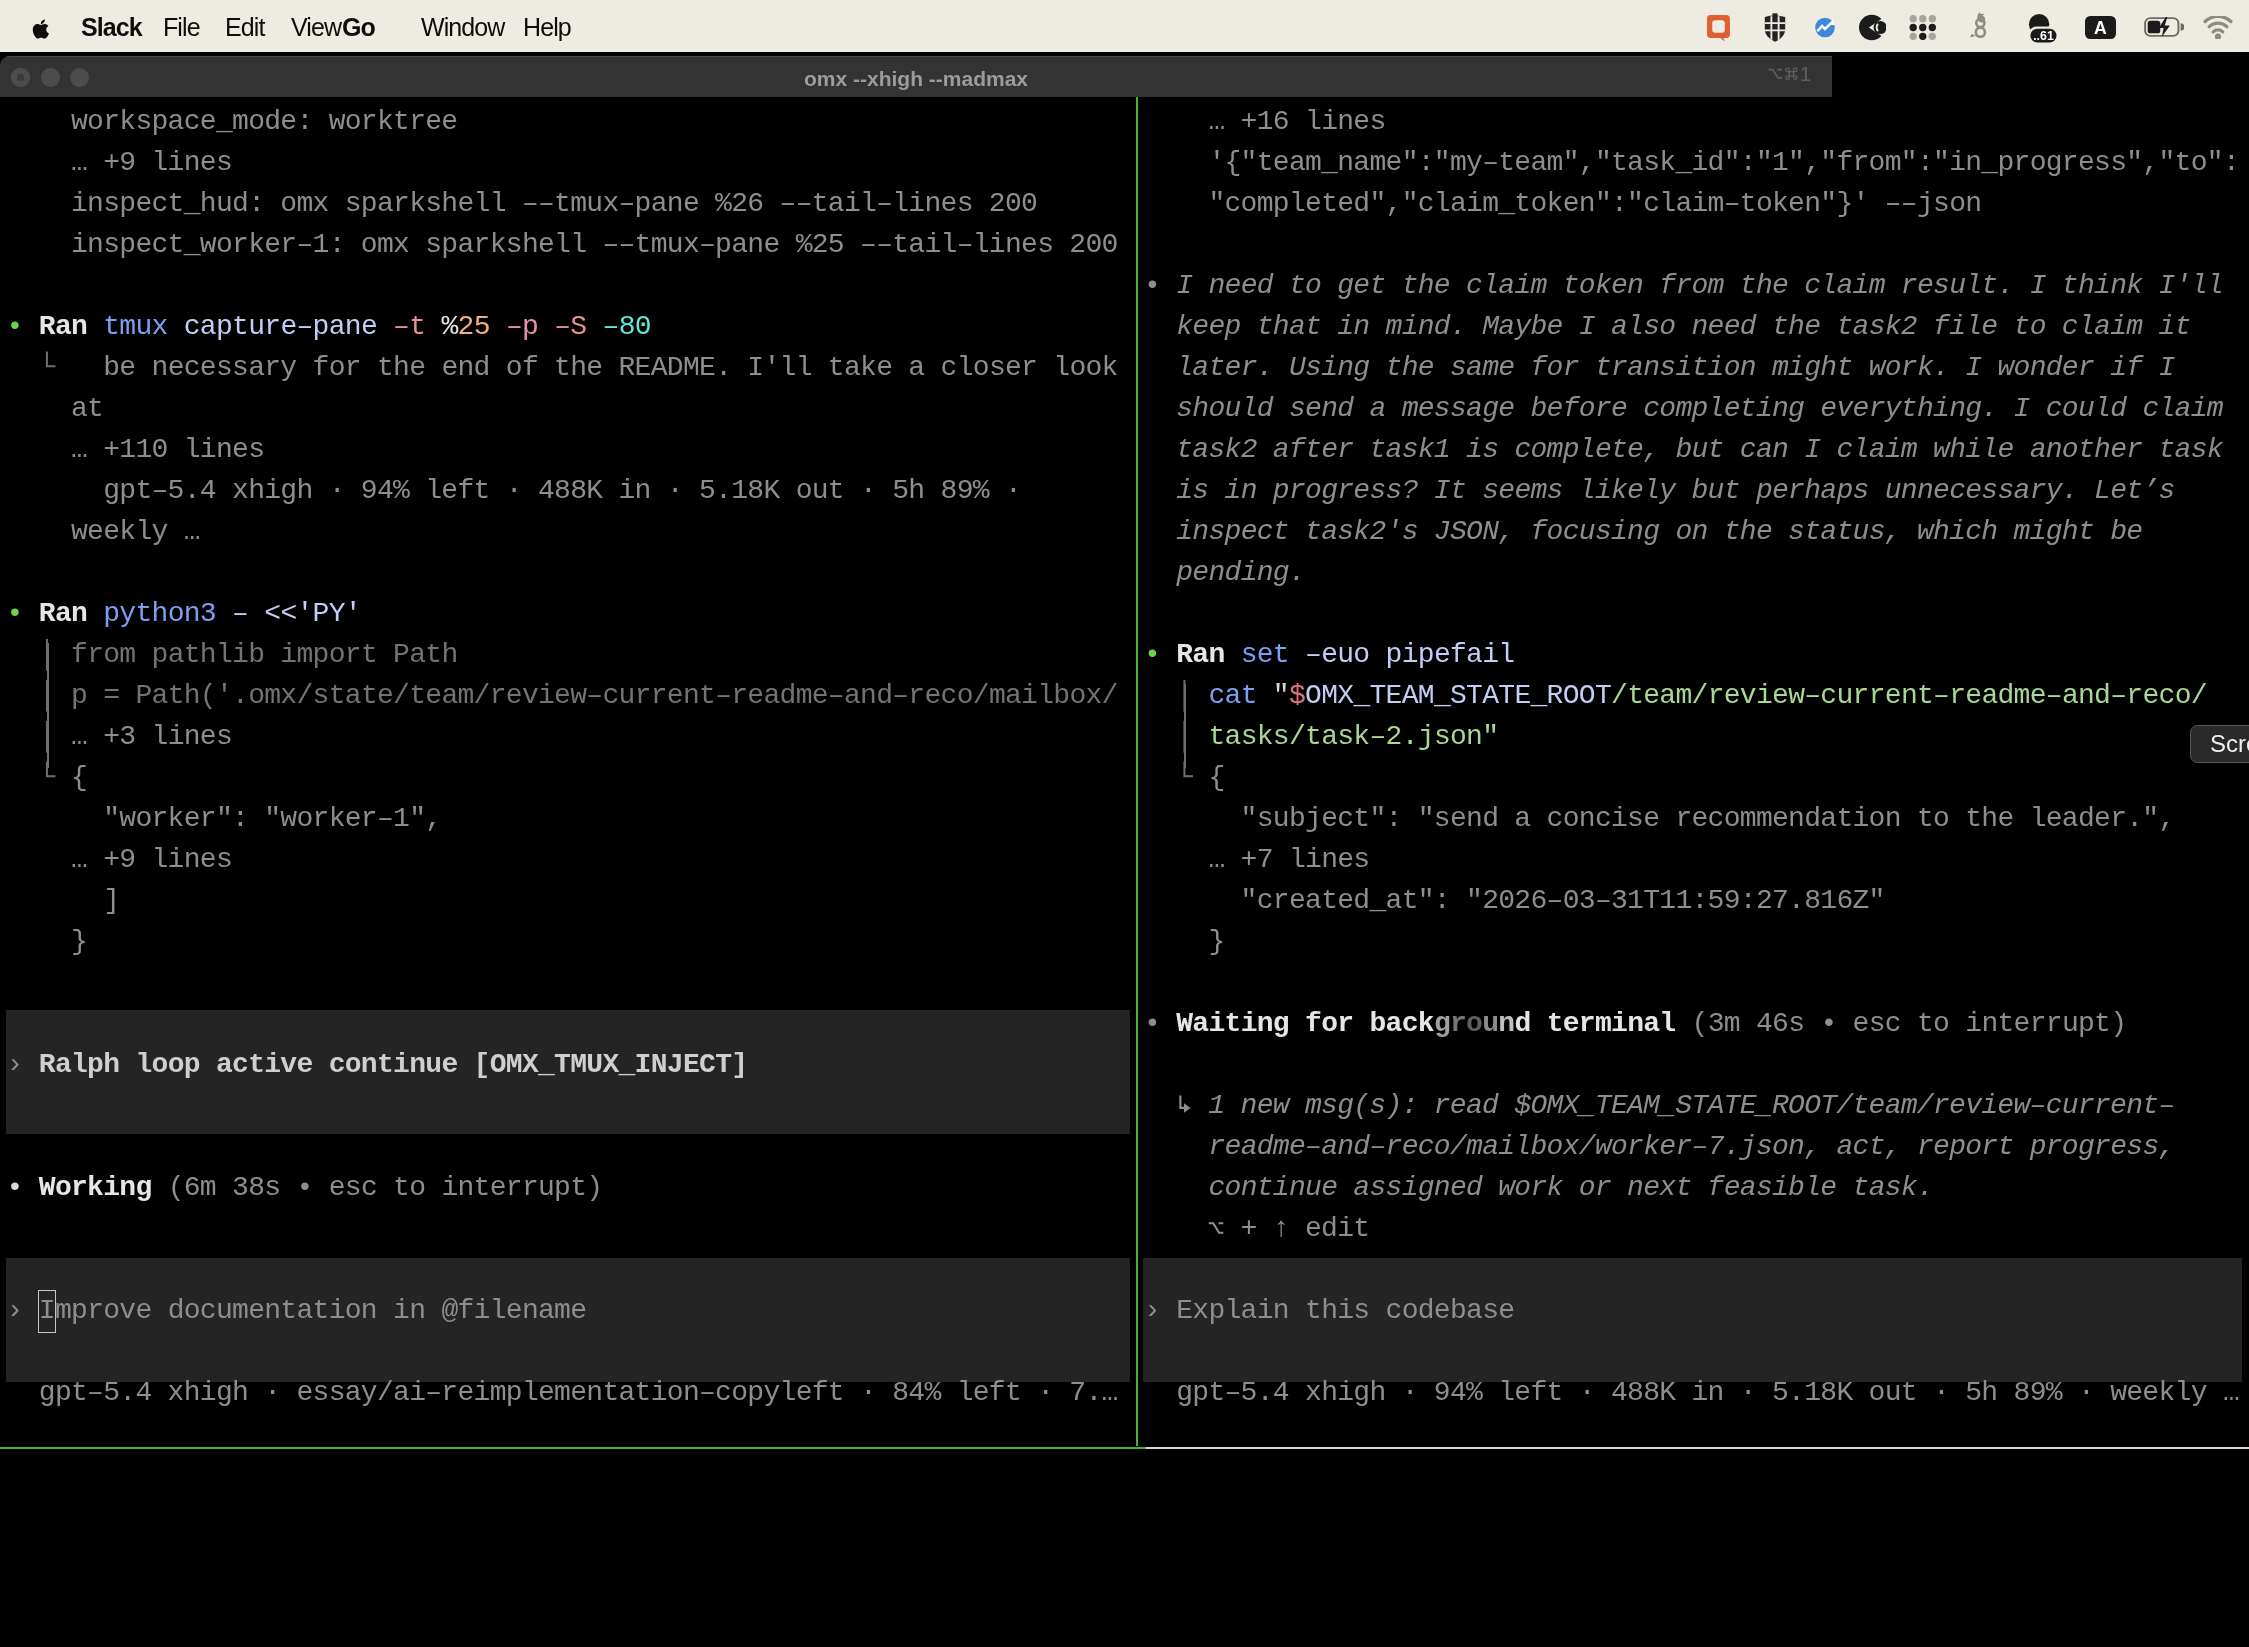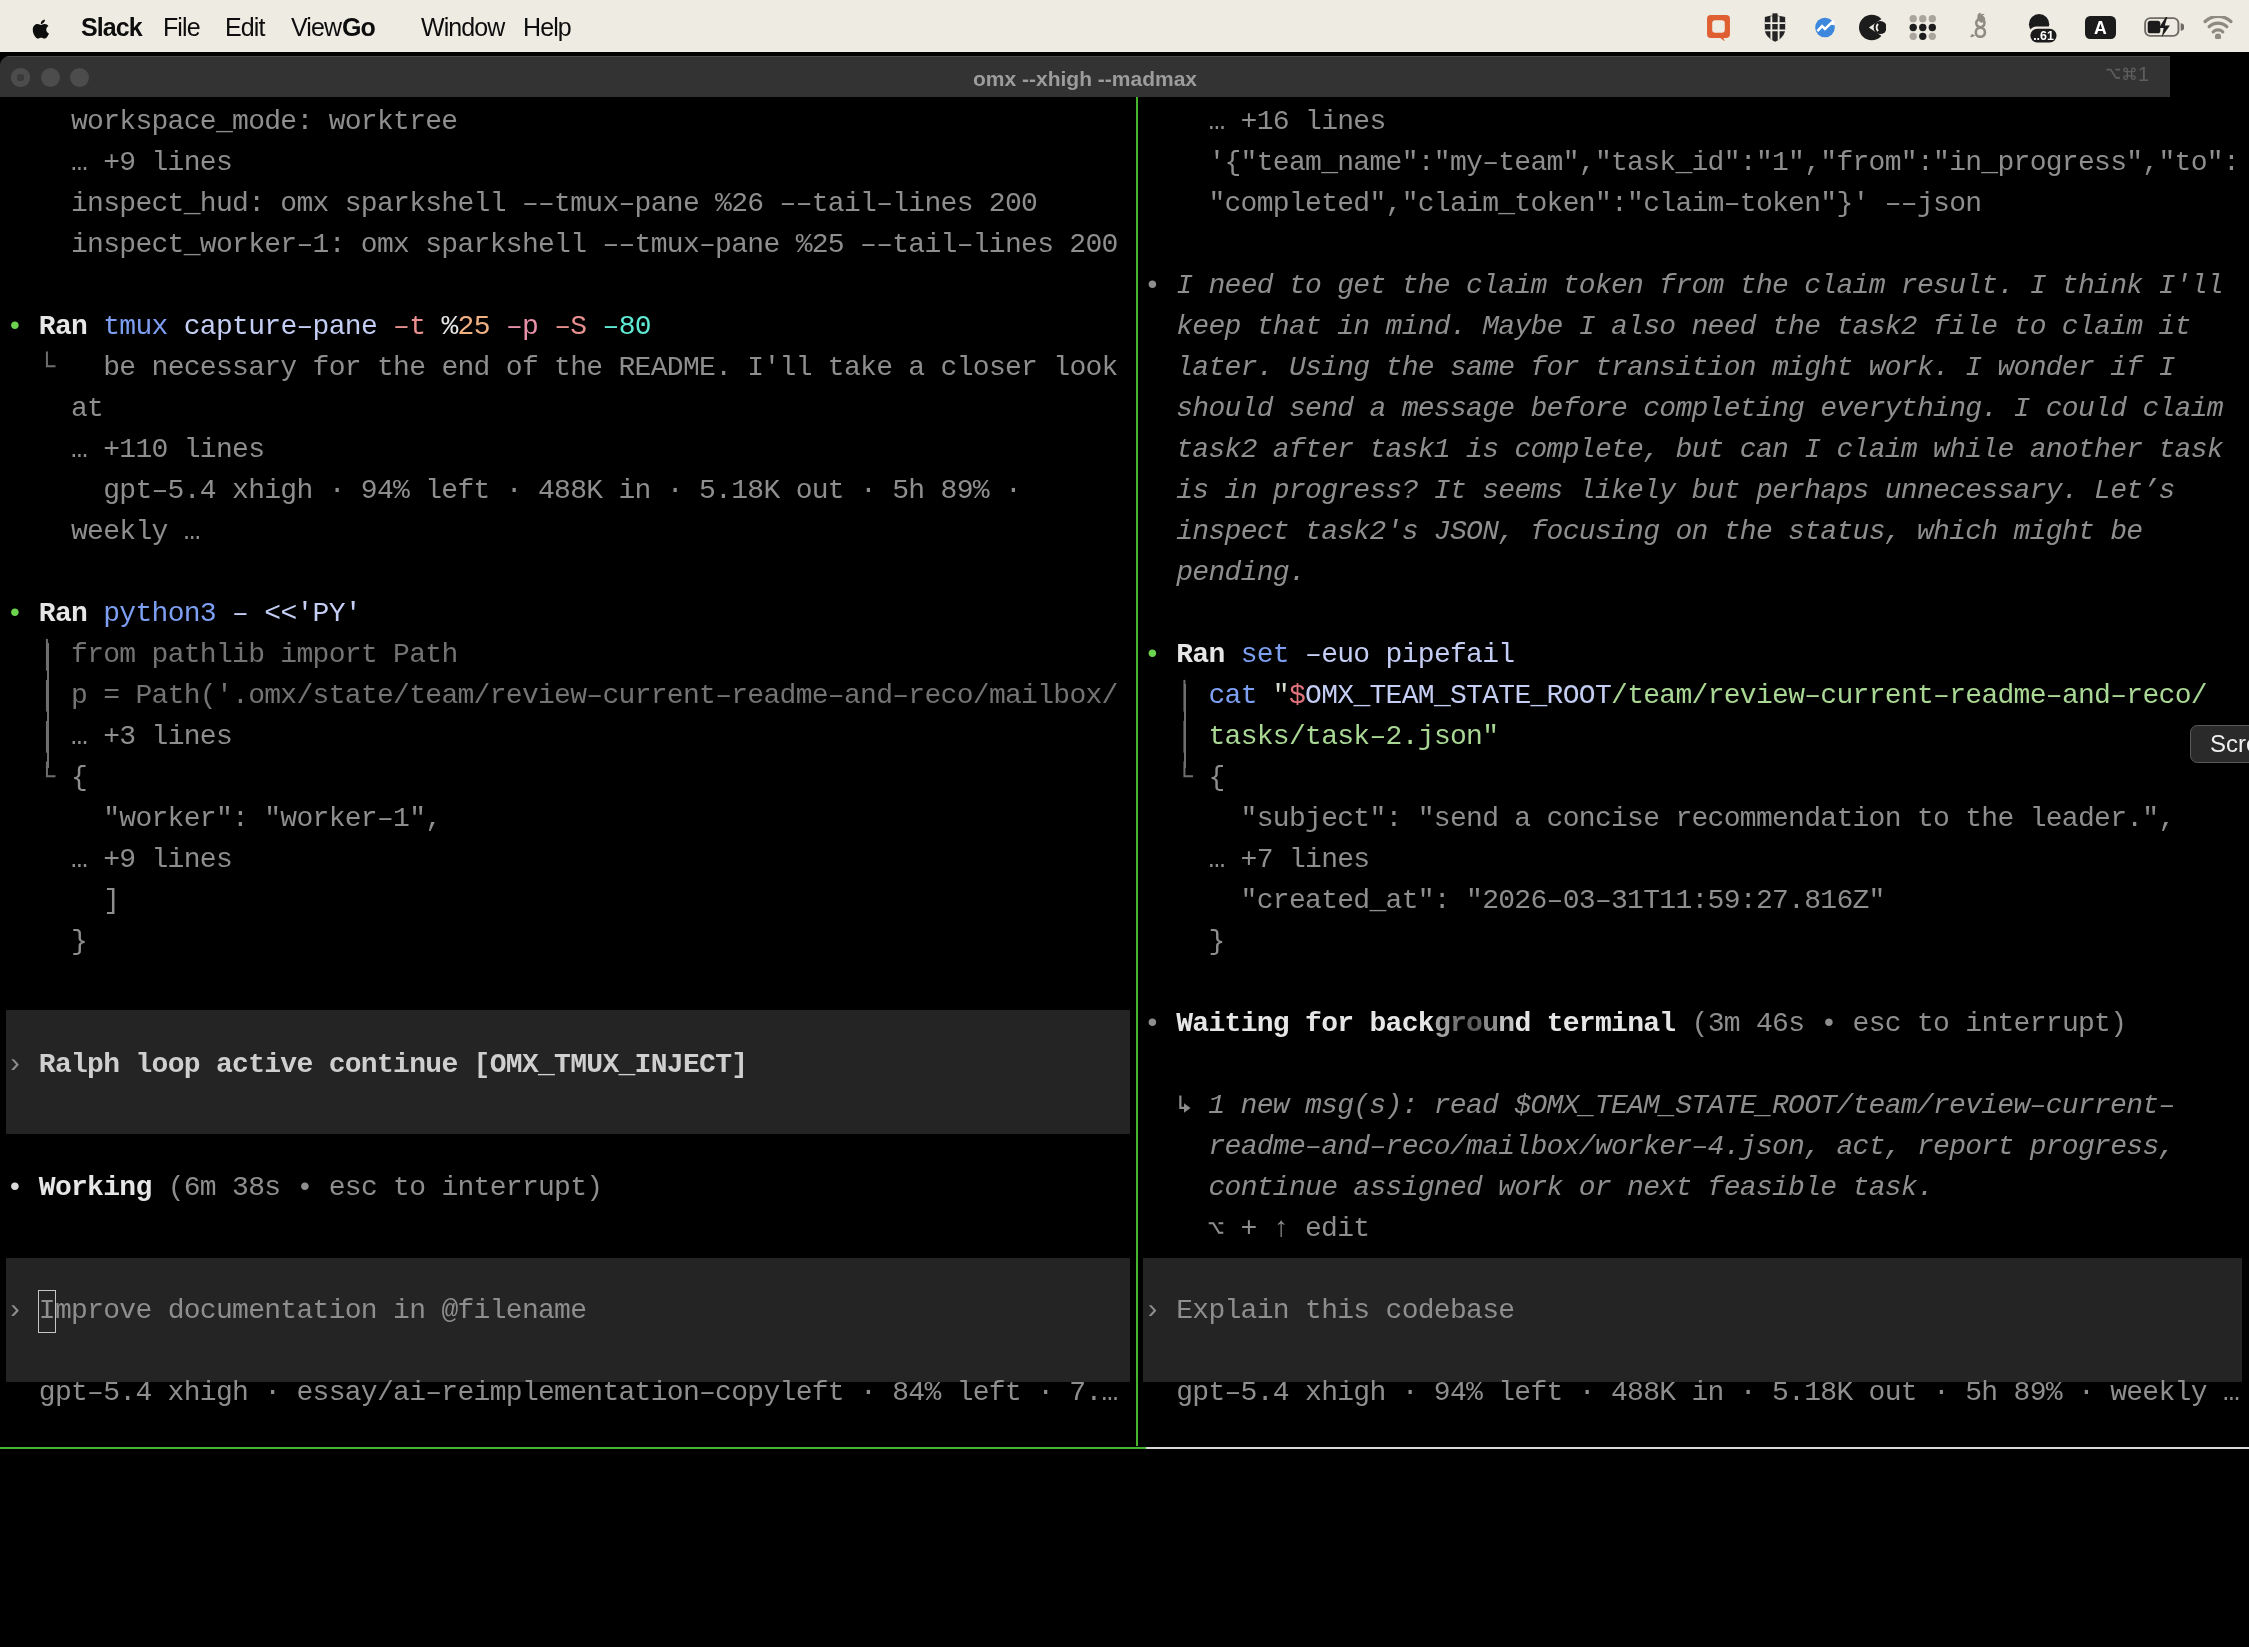--- a/index.html
+++ b/index.html
@@ -3,21 +3,21 @@
 <style>
 * { margin:0; padding:0; box-sizing:border-box; }
 html,body { width:2250px; height:1648px; background:#000; overflow:hidden; }
 body { position:relative; font-family:"Liberation Mono", monospace; }
 .menubar { position:absolute; left:0; top:0; width:2250px; height:52px; background:#eeebe2;
   font-family:"Liberation Sans", sans-serif; color:#0d0d0d; }
 .mi { position:absolute; top:0; height:52px; line-height:55px; font-size:25px; letter-spacing:-0.9px; }
 .b { font-weight:bold; }
 .win { position:absolute; left:0; top:56px; width:2250px; height:1586px; background:#000;
   border-radius:9.6px; overflow:hidden; }
-.titlebar { position:absolute; left:0; top:0; width:2170px; height:41px; background:#333333;
+.titlebar { position:absolute; left:0; top:0; width:1832px; height:41px; background:#333333;
   border-top:1.5px solid #4a4a4a; font-family:"Liberation Sans", sans-serif; }
 .title { position:absolute; width:100%; text-align:center; top:0; line-height:43px; color:#9c9c9c;
   font-size:21px; font-weight:bold; }
 .shortcut { position:absolute; right:20.7px; top:8.9px; height:16px; display:flex; align-items:center;
   color:#5e5e5e; font-size:20.7px; line-height:16px; }
 .tl { position:absolute; top:11px; width:19px; height:19px; border-radius:50%; background:#4c4c4c; }
 pre { font-family:"Liberation Mono", monospace; font-size:28px; letter-spacing:-0.7px;
   line-height:41px; color:#8e8e8e; }
 .pane { position:absolute; top:45px; }
 .w { color:#e6e6e6; }
@@ -116,21 +116,21 @@
     … +7 lines
       "created_at": "2026–03–31T11:59:27.816Z"
     }
 
 <span class="g2">•</span> <span class="w b">Waiting for back</span><span class="b s1">g</span><span class="b s2">r</span><span class="b s3">o</span><span class="b s4">u</span><span class="b s5">n</span><span class="w b">d terminal</span> (3m 46s • esc to interrupt)
 
   <svg class="inl" width="16" height="28" viewBox="0 0 22 38">
         <path d="M6 6 V23 H12" fill="none" stroke="#8e8e8e" stroke-width="3"></path>
         <path d="M11 16.5 L20 23 L11 29.5 Z" fill="#8e8e8e"></path>
       </svg> <span class="it">1 new msg(s): read $OMX_TEAM_STATE_ROOT/team/review–current–</span>
-    <span class="it">readme–and–reco/mailbox/worker–4.json, act, report progress,</span>
+    <span class="it">readme–and–reco/mailbox/worker–7.json, act, report progress,</span>
     <span class="it">continue assigned work or next feasible task.</span>
     <svg class="inl" width="16" height="28" viewBox="0 0 22 38">
         <path d="M1 12.5h6.2l8 13h5.8M14.5 12.5H21" fill="none" stroke="#8e8e8e" stroke-width="3"></path>
       </svg> + ↑ edit
 
 <span class="g2">›</span> Explain this codebase
 
   gpt–5.4 xhigh · 94% left · 488K in · 5.18K out · 5h 89% · weekly …</pre>
   <div class="vln" style="left:47px; top:587px; height:125px;"></div>
   <div class="vln" style="left:1184px; top:628px; height:84px;"></div>

